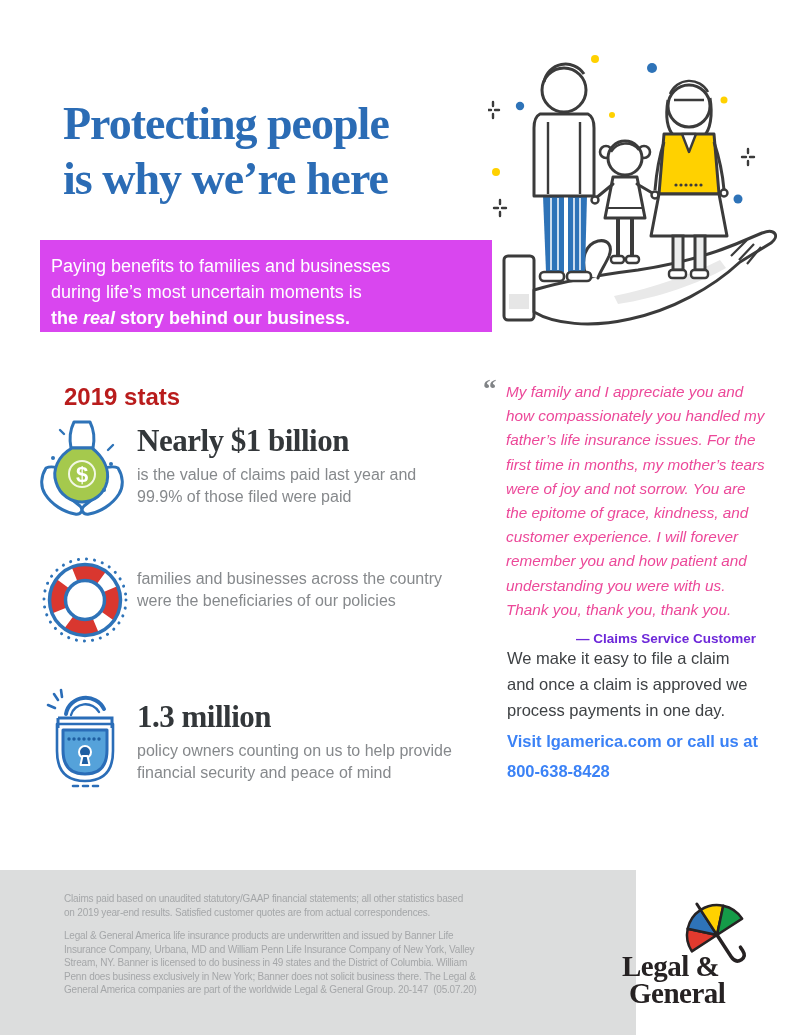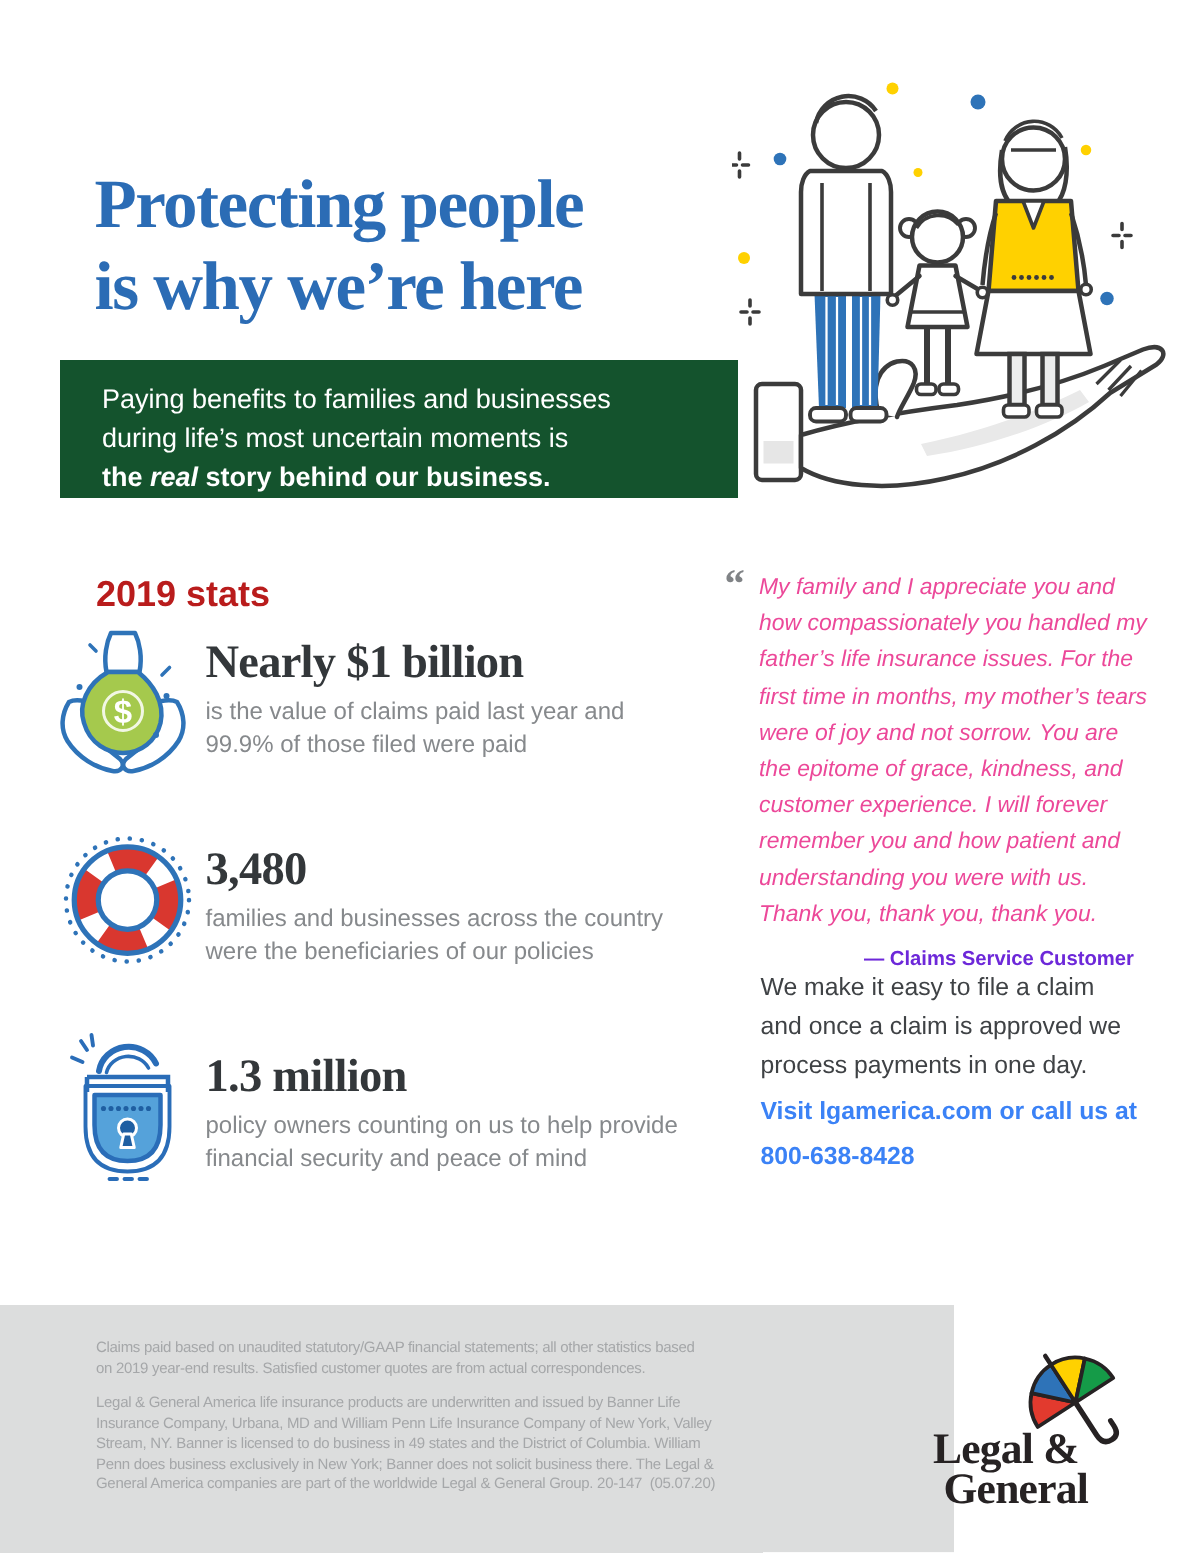--- a/index.html
+++ b/index.html
@@ -3,34 +3,34 @@
 <meta charset="utf-8">
 <style>
   html,body { margin:0; padding:0; background:#ffffff; }
   .page {
     position:relative; width:800px; height:1035px; background:#ffffff;
     font-family:"Liberation Sans", sans-serif; overflow:hidden;
   }
 
   
   .headline {
-    position:absolute; left:63px; top:108px;
+    position:absolute; left:63px; top:96px;
     font-family:"Liberation Serif", serif; font-weight:700;
     font-size:46px; line-height:55px; letter-spacing:-1px;
     color:#2b6cb5; white-space:pre-line;
   }
 
   
   .hero-illustration { position:absolute; left:488px; top:44px; }
 
   
   .banner {
     position:absolute; left:40px; top:240px; width:452px; height:92px;
-    background:#14532d; color:#ffffff; box-sizing:border-box;
-    padding:13px 18px 0 28px; font-size:18px; line-height:26px;
+    background:#d946ef; color:#ffffff; box-sizing:border-box;
+    padding:13px 18px 0 11px; font-size:18px; line-height:26px;
   }
   .banner .line3 { font-weight:700; }
   .banner .italic { font-style:italic; }
 
   
   .stats-heading {
     position:absolute; left:64px; top:347px;
     font-size:24px; font-weight:700; color:#b91c1c;margin-top:36px;
   }
 
@@ -213,21 +213,20 @@
   <div class="stat stat-2">
     <div class="stat-icon">
       <svg width="90" height="100" viewBox="0 0 90 100">
         <circle cx="45" cy="50" r="41" fill="none" stroke="#2e73b8" stroke-width="3" stroke-linecap="round" stroke-dasharray="0.1 8"></circle>
         <circle cx="45" cy="50" r="27" fill="none" stroke="#d9372f" stroke-width="16" stroke-dasharray="27.5 14.9" transform="rotate(-23 45 50)"></circle>
         <circle cx="45" cy="50" r="35.5" fill="none" stroke="#2e73b8" stroke-width="3.5"></circle>
         <circle cx="45" cy="50" r="19.5" fill="#ffffff" stroke="#2e73b8" stroke-width="3.5"></circle>
       </svg>
     </div>
     <div class="stat-text">
-      <div class="stat-value">3,480</div>
       <div class="stat-desc">families and businesses across the country
 were the beneficiaries of our policies</div>
     </div>
   </div>
 
   <div class="stat stat-3">
     <div class="stat-icon">
       <svg width="90" height="102" viewBox="0 0 90 102">
         <path d="M26,26 A20,19 0 0 1 64,21" fill="none" stroke="#2a6db8" stroke-width="4" stroke-linecap="round"></path>
         <path d="M31,27 A15,14 0 0 1 59,24" fill="none" stroke="#2a6db8" stroke-width="2.4" stroke-linecap="round"></path>

